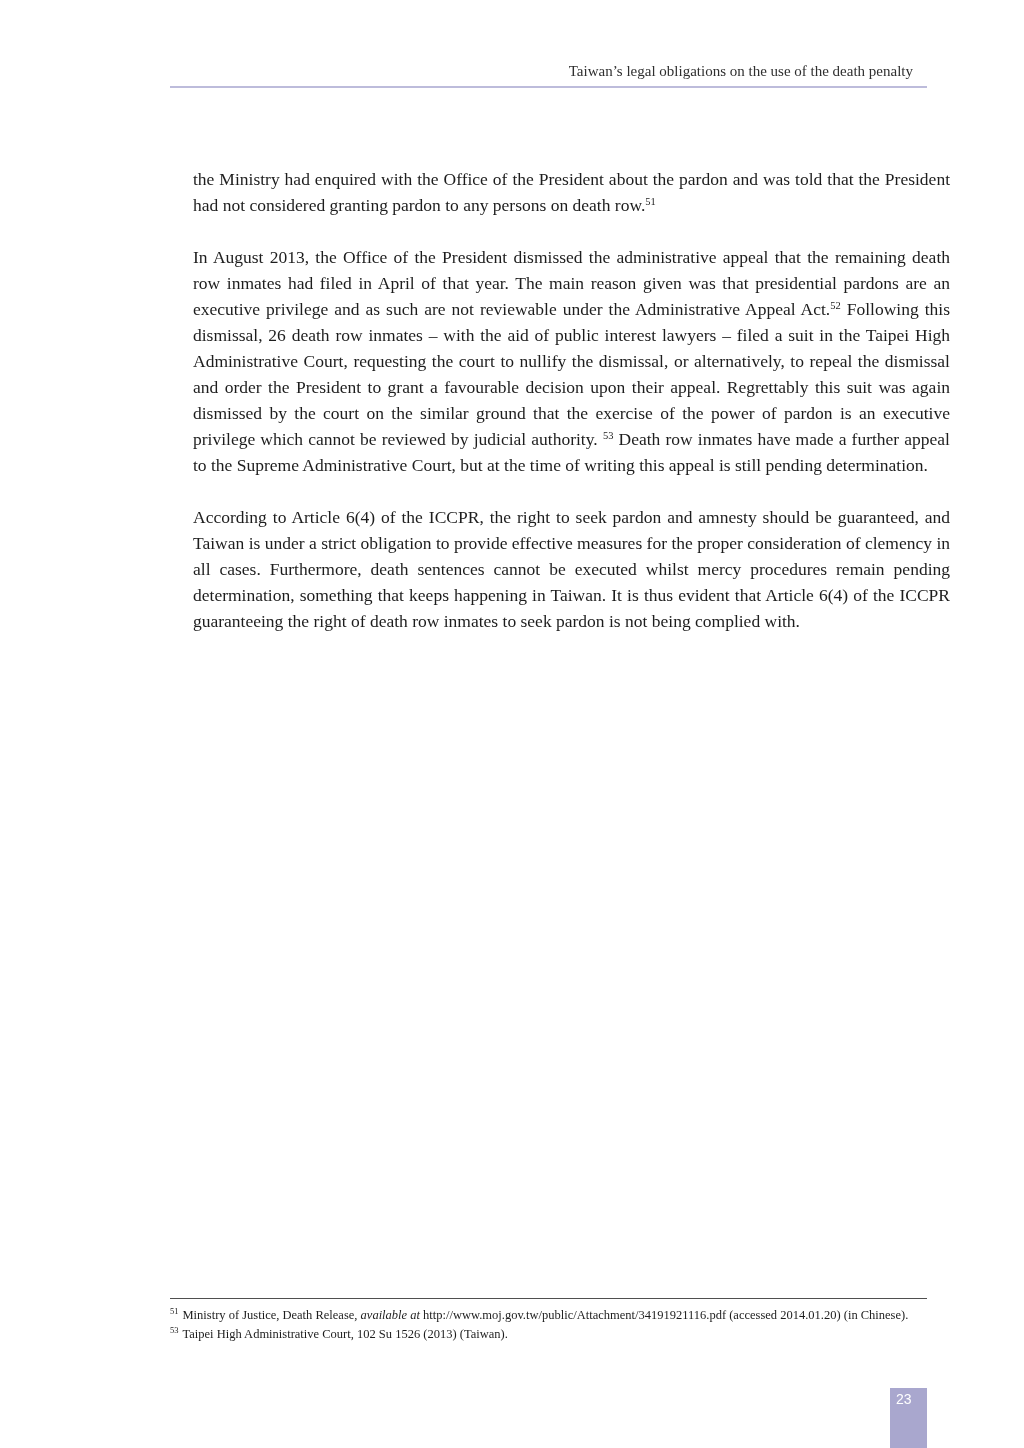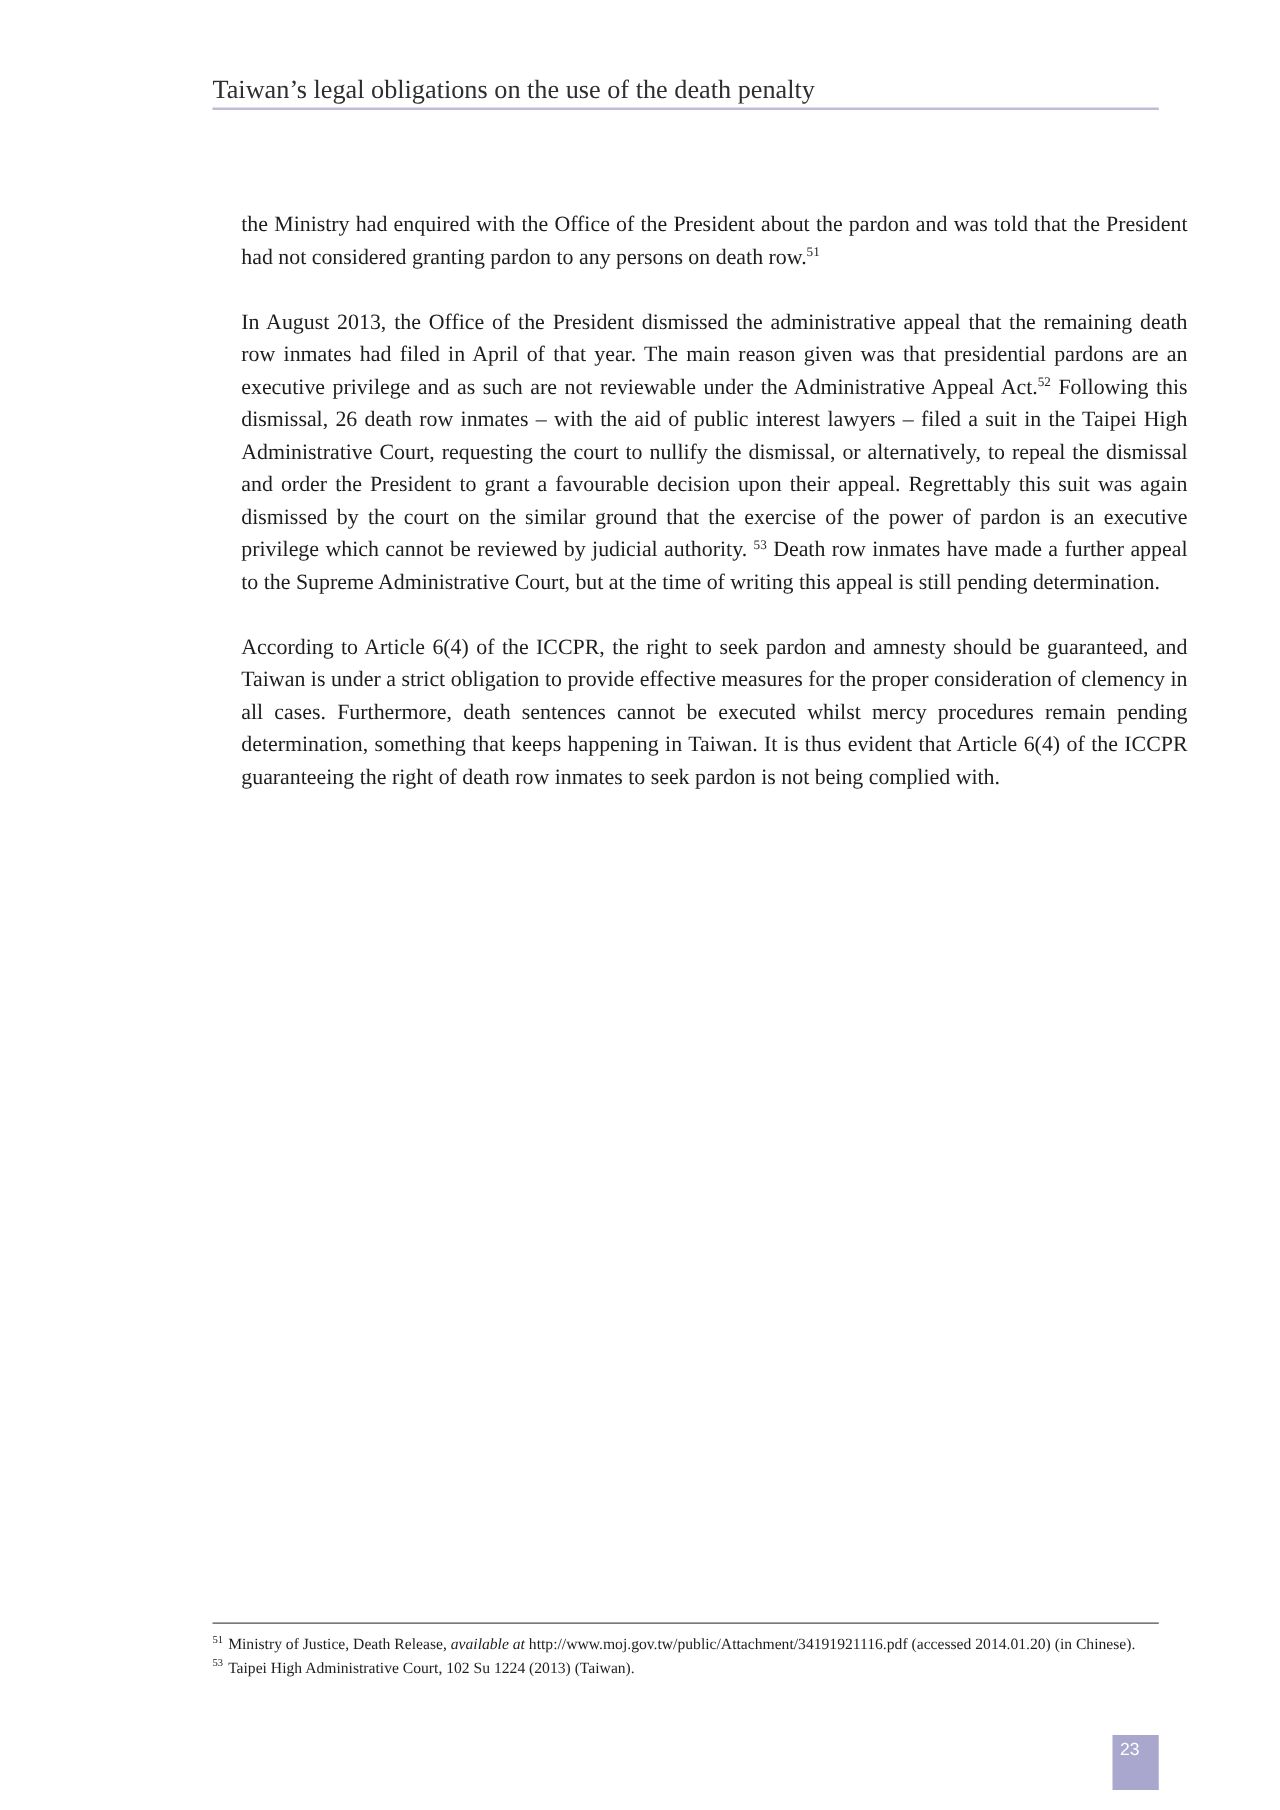--- a/index.html
+++ b/index.html
@@ -11,24 +11,24 @@
     margin: 0 auto;
     background: #ffffff;
     font-family: "Liberation Serif", serif;
     color: #1d1d1d;
     overflow: hidden;
   }
   
   .running-head {
     position: absolute;
     top: 61px;
-    left: 170px;
+    left: 156px;
     width: 757px;
-    text-align: left;
-    font-size: 21px;
+    text-align: right;
+    font-size: 15px;
     line-height: 20px;
     color: #2f2f2f;
   }
   .header-rule {
     position: absolute;
     top: 86px;
     left: 170px;
     width: 757px;
     height: 2px;
     background: #bdbcdb;
@@ -81,21 +81,21 @@
     margin-right: 4px;
   }
   .italic { font-style: italic; margin-top: 24px; }
   .bold { font-weight: normal; }
   
   .page-number-box {
     position: absolute;
     left: 890px;
     top: 1388px;
     width: 37px;
-    height: 44px;
+    height: 60px;
     background: #a9a7ce;
     color: #ffffff;
     font-family: "Liberation Sans", sans-serif;
     font-size: 14px;
     line-height: 16px;
     padding: 3px 0 0 6px;
   }
 </style>
 </head>
 <body>
@@ -112,20 +112,20 @@
 
     <p><span>According to Article 6(4) of the ICCPR, the right to seek pardon and amnesty should be guaranteed, and Taiwan is under a strict obligation to provide effective measures for the proper consideration of clemency in all cases. Furthermore, death sentences cannot be executed whilst mercy procedures remain pending determination, something that keeps happening in Taiwan. It is thus evident that Article 6(4) of the ICCPR guaranteeing the right of death row inmates to seek pardon is not being complied with.</span></p>
   </div>
 
   <div class="footnotes">
     <div class="footnote-rule"></div>
 
     <div class="footnote"><sup class="fn-num">51</sup><span>Ministry of Justice, Death Release, </span><span class="italic">available at </span><span class="bold">http://www.moj.gov.tw/public/Attachment/34191921116.pdf (accessed 2014.01.20) (in Chinese).</span></div>
 
 
-    <div class="footnote"><sup class="fn-num">53</sup><span>Taipei High Administrative Court, 102 Su 1224 (2013) (Taiwan).</span></div>
+    <div class="footnote"><sup class="fn-num">53</sup><span>Taipei High Administrative Court, 102 Su 1526 (2013) (Taiwan).</span></div>
   </div>
 
   <div class="page-number-box">
     <span>23</span>
   </div>
 
 </div>
 
 </body></html>

